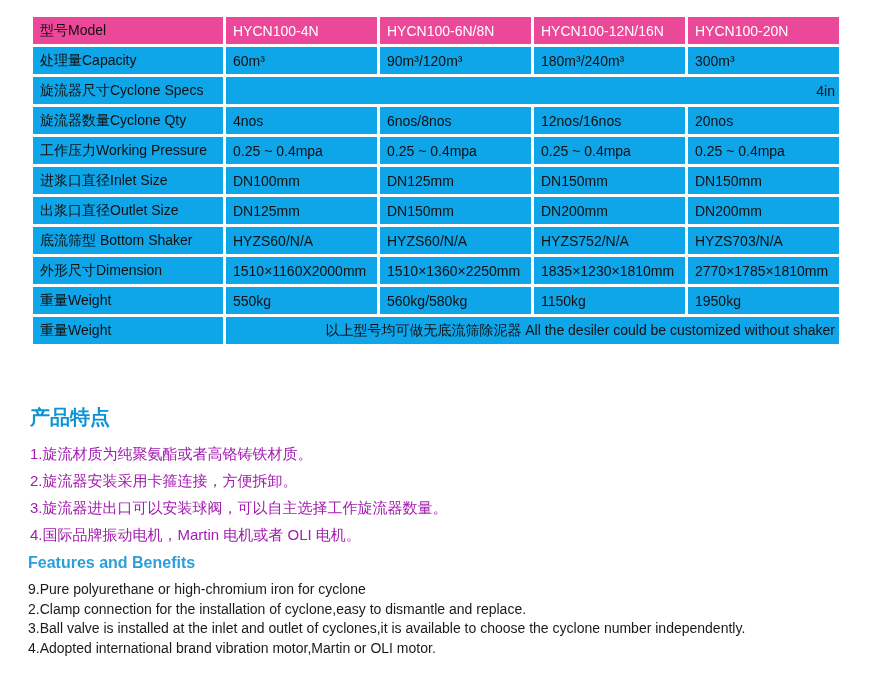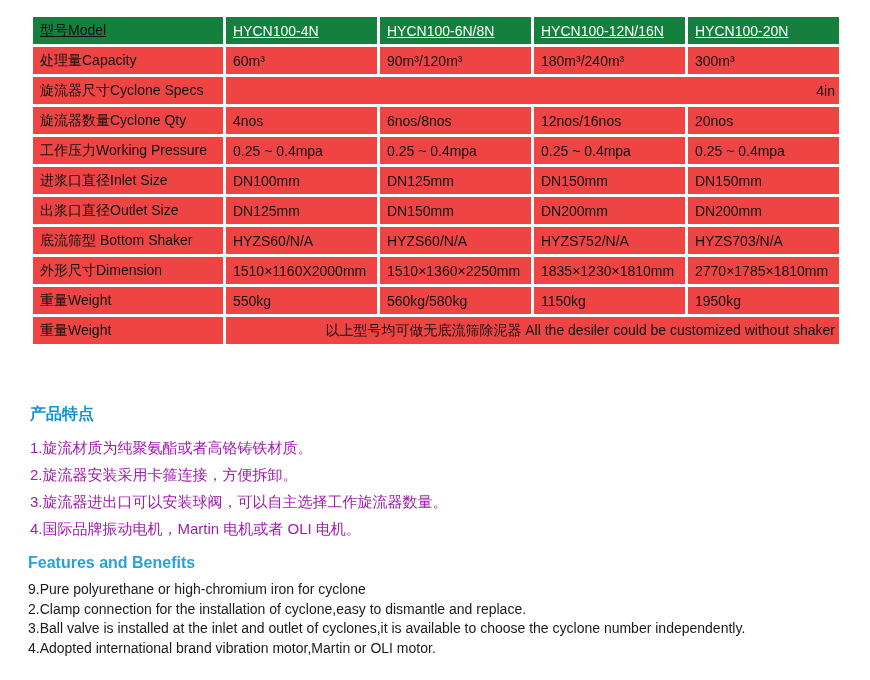--- a/index.html
+++ b/index.html
@@ -15,54 +15,53 @@
   
   table.spec-table {
     position: absolute;
     left: 30px;
     top: 14px;
     border-collapse: collapse;
     table-layout: fixed;
   }
   table.spec-table td {
     border: 3px solid #ffffff;
-    background: #ef4444;
+    background: #0ea5e9;
     height: 27px;
     font-size: 14px;
     padding: 0 4px 0 7px;
     text-align: left;
     vertical-align: middle;
     white-space: nowrap;
     overflow: hidden;
   }
   table.spec-table col.c-label { width: 193px; }
   table.spec-table col.c-val   { width: 154px; }
   table.spec-table tr.header-row td {
-    background: #15803d;
+    background: #ec4899;
     color: #ffffff;
-    text-decoration: underline;
   }
   table.spec-table tr.header-row td.label-cell {
     color: #111111;
   }
   table.spec-table td.merged-cell {
     text-align: right;
     padding: 0 4px;
   }
   
   .section {
     position: absolute;
     left: 30px;
   }
   #cn-features { top: 404px; }
   #en-features { top: 554px; left: 28px; }
   .cn-heading {
     color: #0D93D5;
     font-weight: bold;
-    font-size: 16px;
+    font-size: 20px;
     margin: 0 0 9px 0;
   }
   .en-heading {
     color: #2AA0DB;
     font-weight: bold;
     font-size: 16px;
     margin: 0 0 8px 0;
   }
   .cn-list {
     list-style: none;

